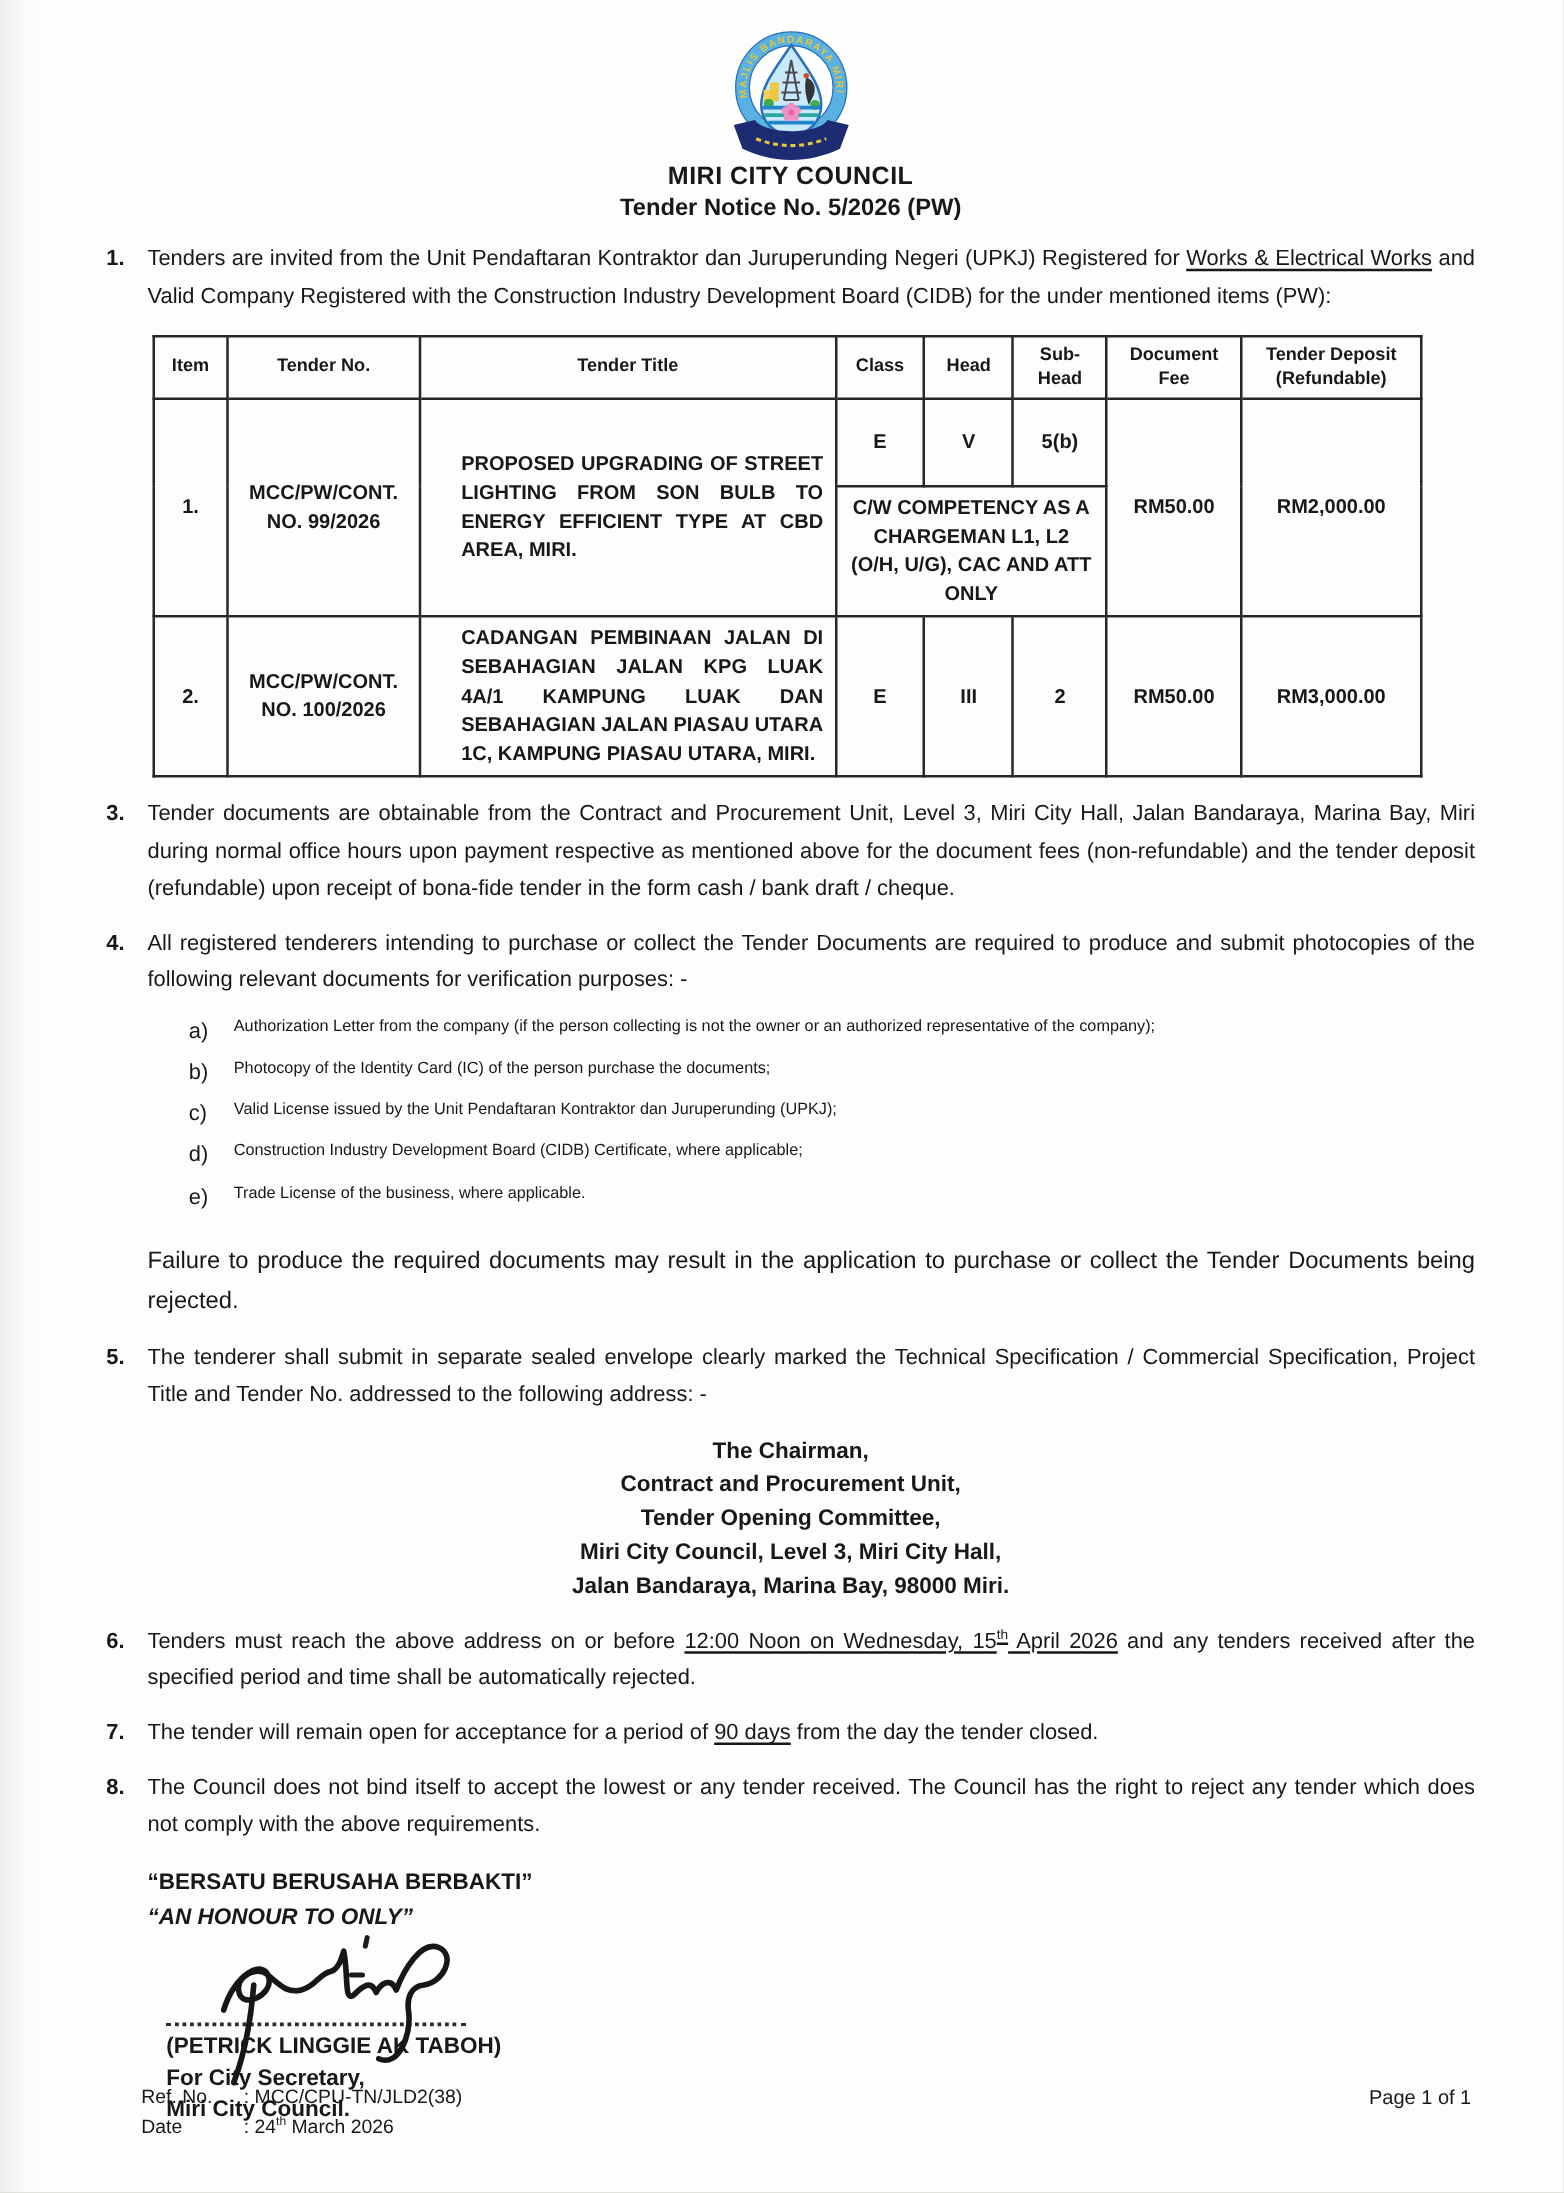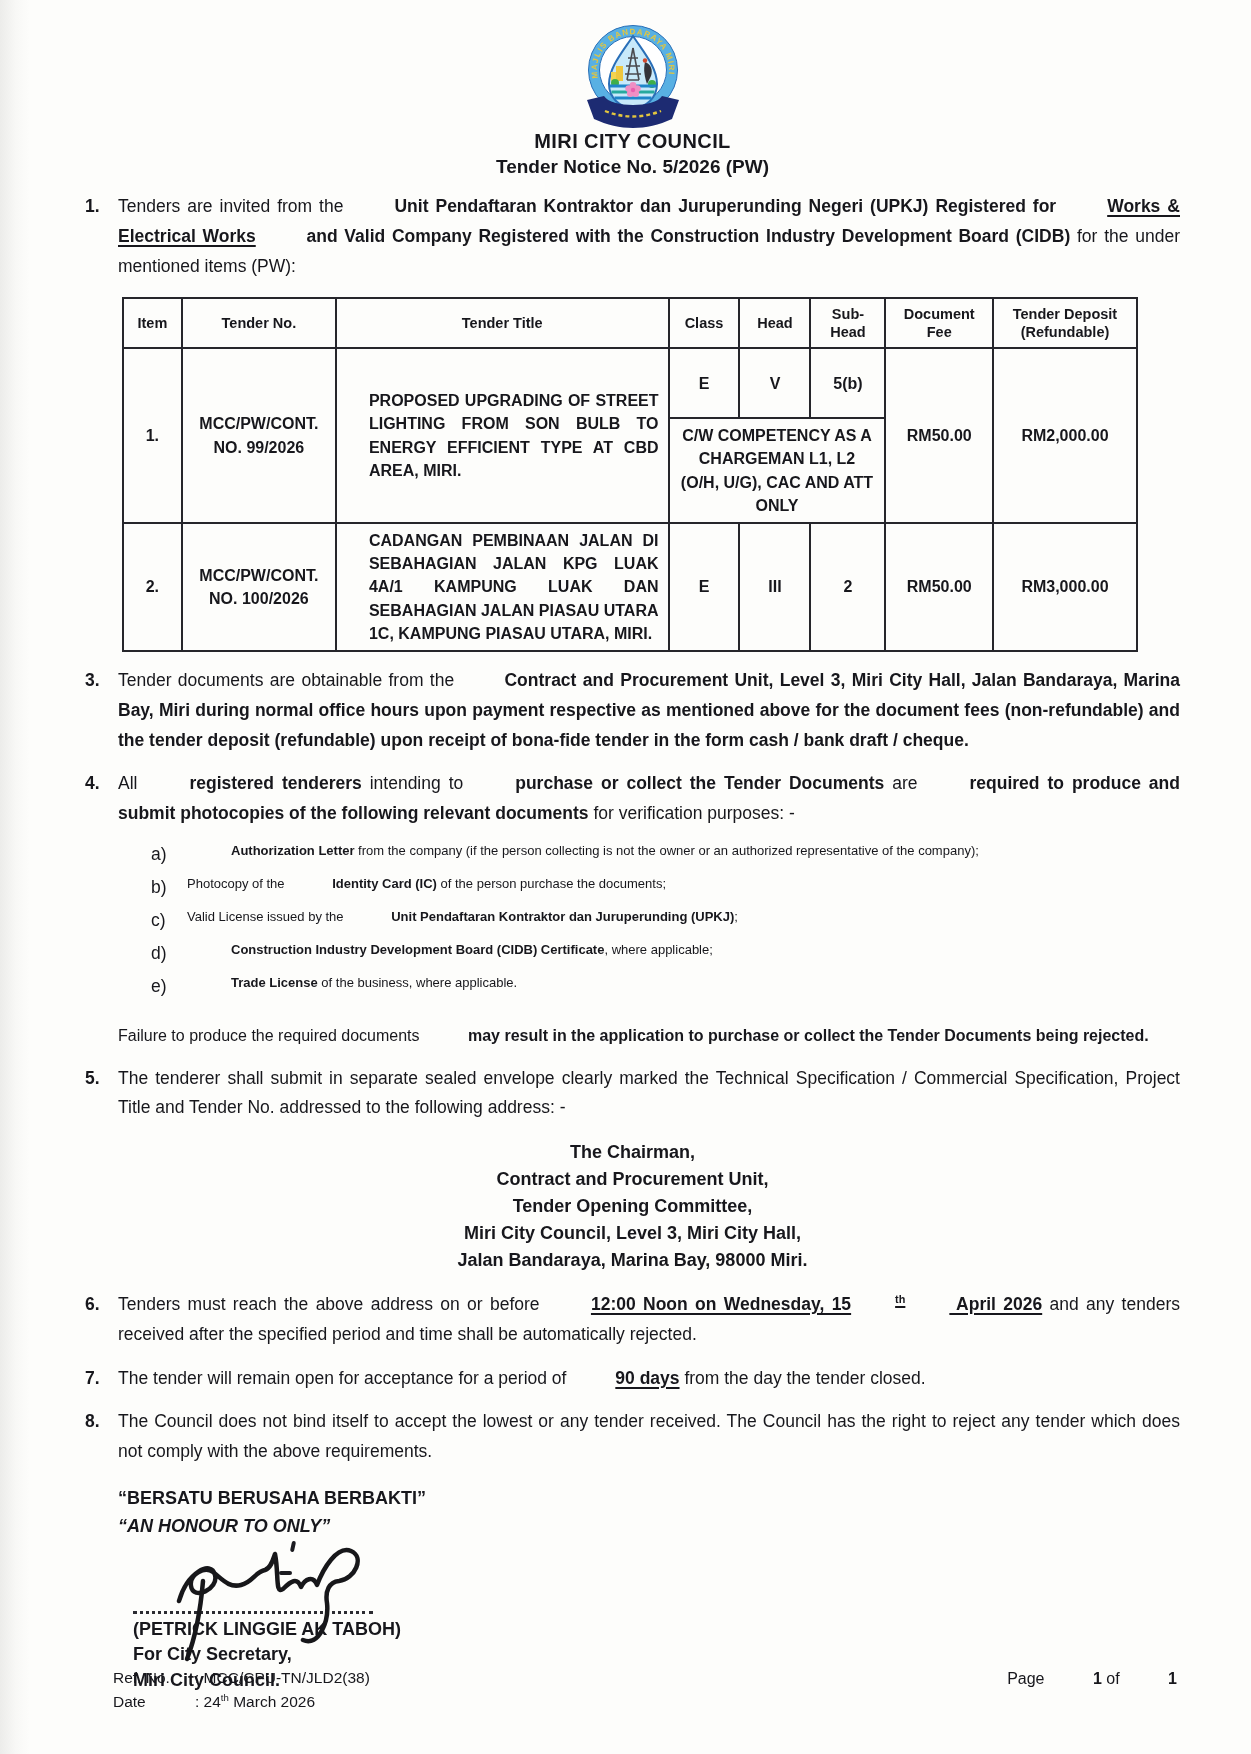--- a/index.html
+++ b/index.html
@@ -12,38 +12,38 @@
   }
   .doc-header { text-align:center; }
   .crest { display:block; margin:0 auto; }
   .org-name  { font-weight:700; font-size:20px; letter-spacing:.4px; margin-top:2px; }
   .notice-title { font-weight:700; font-size:19px; margin-top:3px; }
 
   .para { display:flex; margin-top:14px; }
   .pnum { font-weight:700; width:33px; flex:none; font-size:17.5px; line-height:1.7; }
   .ptext { flex:1; font-size:17.5px; line-height:1.7; text-align:justify; }
 
-  .b { font-weight:700;margin-left:44px; }
+  .b { font-weight:400; }
   .u { text-decoration:underline; text-decoration-thickness:2px; text-underline-offset:3px; }
   .sup { vertical-align:super; font-size:0.62em; line-height:0; }
 
   table.tender-table { border-collapse:collapse; table-layout:fixed; width:1016px; margin:16px 0 4px 37px; }
   .tender-table th, .tender-table td { border:2px solid #26262b; font-weight:700; text-align:center; vertical-align:middle; }
   .tender-table th { font-size:14.5px; white-space:pre-line; padding:4px 2px; height:40px; line-height:1.25; }
   .tender-table td { font-size:16px; padding:5px 9px; line-height:1.45; }
   .tender-table .cell-title { text-align:justify;padding-left:32px; }
   tr.row-ev td { height:58px; }
   tr.row-comp td { height:84px; }
   tr.row-2 td { height:116px; }
 
   .subitem { display:flex; margin-top:6px; padding-left:66px; }
   .slabel { width:36px; flex:none; font-size:17.5px; line-height:1.55; }
   .stext  { flex:1; font-size:13px; line-height:1.55; text-align:justify; }
 
-  .failure { margin-top:22px; margin-left:33px; font-size:16px; line-height:1.7; text-align:justify; }
+  .failure { margin-top:22px; margin-left:33px; font-size:19px; line-height:1.7; text-align:justify; }
 
   .address { text-align:center; font-weight:700; font-size:18px; line-height:1.5; margin-top:16px; }
 
   .motto-block { margin:18px 0 0 33px; font-weight:700; font-size:18px; line-height:1.55; }
   .motto-italic { font-style:italic; }
 
   .signature-block { position:relative; margin:14px 0 0 48px; height:150px; }
   .pen-apostrophe { position:absolute; left:158px; top:-14px; width:4px; height:11px; background:#1b1b20; border-radius:2px; transform:rotate(12deg); }
   .pen-dash { position:absolute; left:146px; top:16px; width:13px; height:4px; background:#1b1b20; border-radius:2px; }
   .sig-svg { position:absolute; left:18px; top:-26px; pointer-events:none; }

